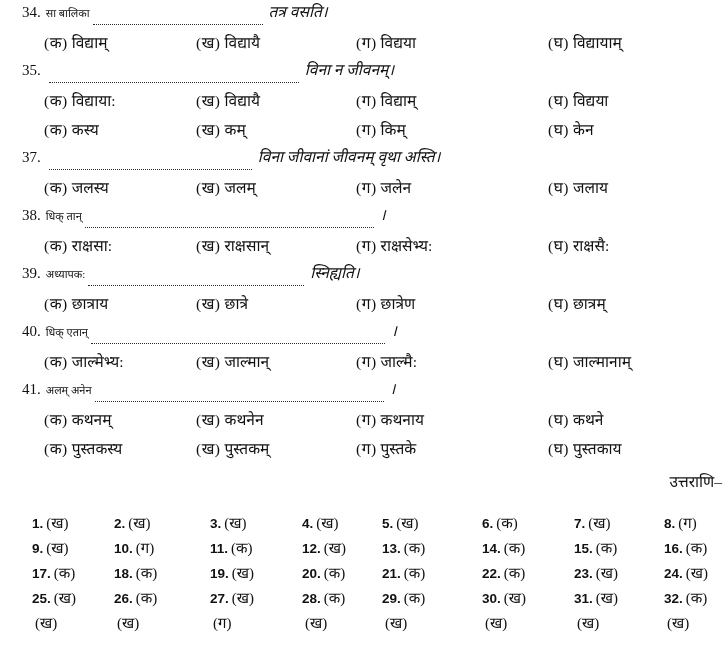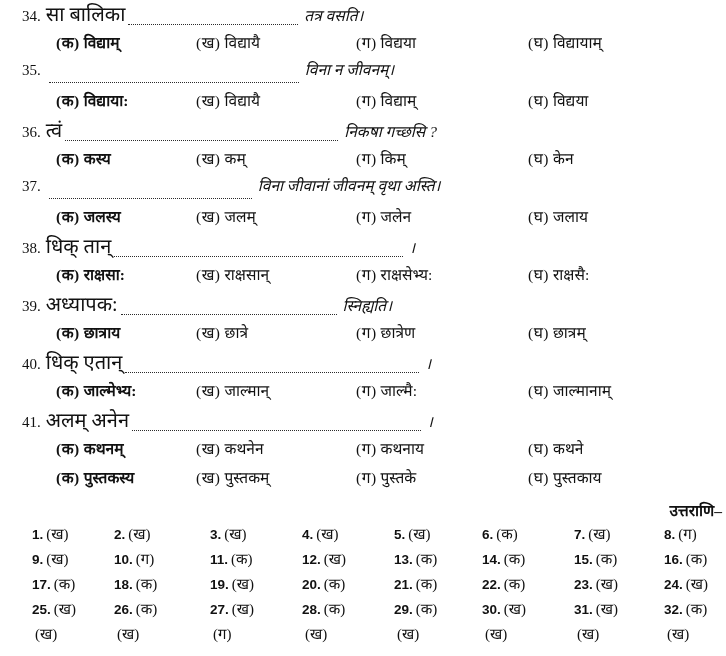--- a/index.html
+++ b/index.html
@@ -41,21 +41,21 @@
 
   .qnum {
     font-size: 15px;
     font-weight: 400;
     letter-spacing: 0px;
     flex: 0 0 auto;
     padding-right: 5px;
   }
 
   .qstem {
-    font-size: 20px;
+    font-size: 11px;
     flex: 0 0 auto;
     padding-right: 2px;
   }
 
   
   .blank {
     flex: 0 0 auto;
     border-bottom: 1px dotted #2b2b2b;
     height: 11px;
     margin: 0 3px 0 1px;
@@ -84,32 +84,32 @@
     font-size: 15.5px;
     top: 2px;
   }
   .opt .lbl {
     letter-spacing: 0.5px;
   }
   .opt .txt {
     padding-left: 4px;
   }
 
-  .opt.c0 { left: 56px; font-weight: bold; }
+  .opt.c0 { left: 44px; }
   .opt.c1 { left: 196px; }
   .opt.c2 { left: 356px; }
-  .opt.c3 { left: 528px; }
+  .opt.c3 { left: 548px; }
 
   
   .answers-heading {
     font-size: 15.5px;
-    font-weight: 700;
+    font-weight: 400;
     padding-left: 4px;
     margin-top: 6px;
-    margin-bottom: 2px;
+    margin-bottom: 20px;
     letter-spacing: 0px;
   }
 
   .ansgrid {
     padding-left: 14px;
   }
 
   .ansrow {
     height: 25px;
     position: relative;
@@ -129,21 +129,21 @@
   .anscell .av {
     padding-left: 3px;
     font-family: "Liberation Serif", serif;
     font-size: 15px;
   }
 
   .ansgrid .anscell.k0 { left: 18px; }
   .ansgrid .anscell.k1 { left: 100px; }
   .ansgrid .anscell.k2 { left: 196px; }
   .ansgrid .anscell.k3 { left: 288px; }
-  .ansgrid .anscell.k4 { left: 380px; }
+  .ansgrid .anscell.k4 { left: 368px; }
   .ansgrid .anscell.k5 { left: 468px; }
   .ansgrid .anscell.k6 { left: 560px; }
   .ansgrid .anscell.k7 { left: 650px; }
 </style>
 </head>
 <body>
 
 <div class="page">
   <div id="questions-root">
       <div class="qblock">
@@ -168,26 +168,20 @@
           <span class="qtail">विना न जीवनम्।</span>
         </div>
         <div class="optrow">
           <div class="opt c0"><span class="lbl">(क)</span><span class="txt">विद्याया:</span></div>
           <div class="opt c1"><span class="lbl">(ख)</span><span class="txt">विद्यायै</span></div>
           <div class="opt c2"><span class="lbl">(ग)</span><span class="txt">विद्याम्</span></div>
           <div class="opt c3"><span class="lbl">(घ)</span><span class="txt">विद्यया</span></div>
         </div>
       </div>
       <div class="qblock">
-        <div class="qline">
-          <span class="qnum">36.</span>
-          <span class="qstem">त्वं</span>
-          <span class="blank" style="width: 273px;"></span>
-          <span class="qtail">निकषा गच्छसि ?</span>
-        </div>
         <div class="optrow">
           <div class="opt c0"><span class="lbl">(क)</span><span class="txt">कस्य</span></div>
           <div class="opt c1"><span class="lbl">(ख)</span><span class="txt">कम्</span></div>
           <div class="opt c2"><span class="lbl">(ग)</span><span class="txt">किम्</span></div>
           <div class="opt c3"><span class="lbl">(घ)</span><span class="txt">केन</span></div>
         </div>
       </div>
       <div class="qblock">
         <div class="qline">
           <span class="qnum">37.</span>

